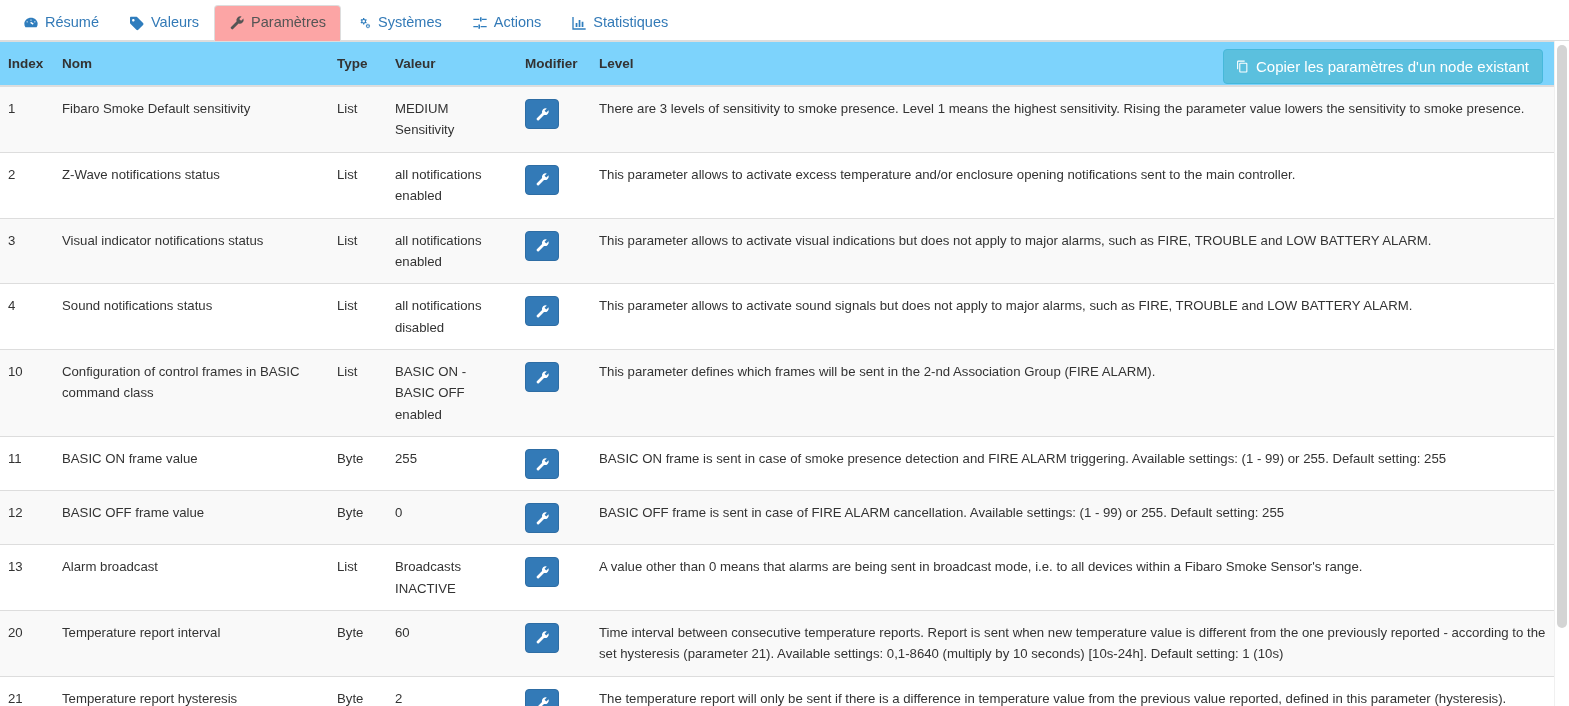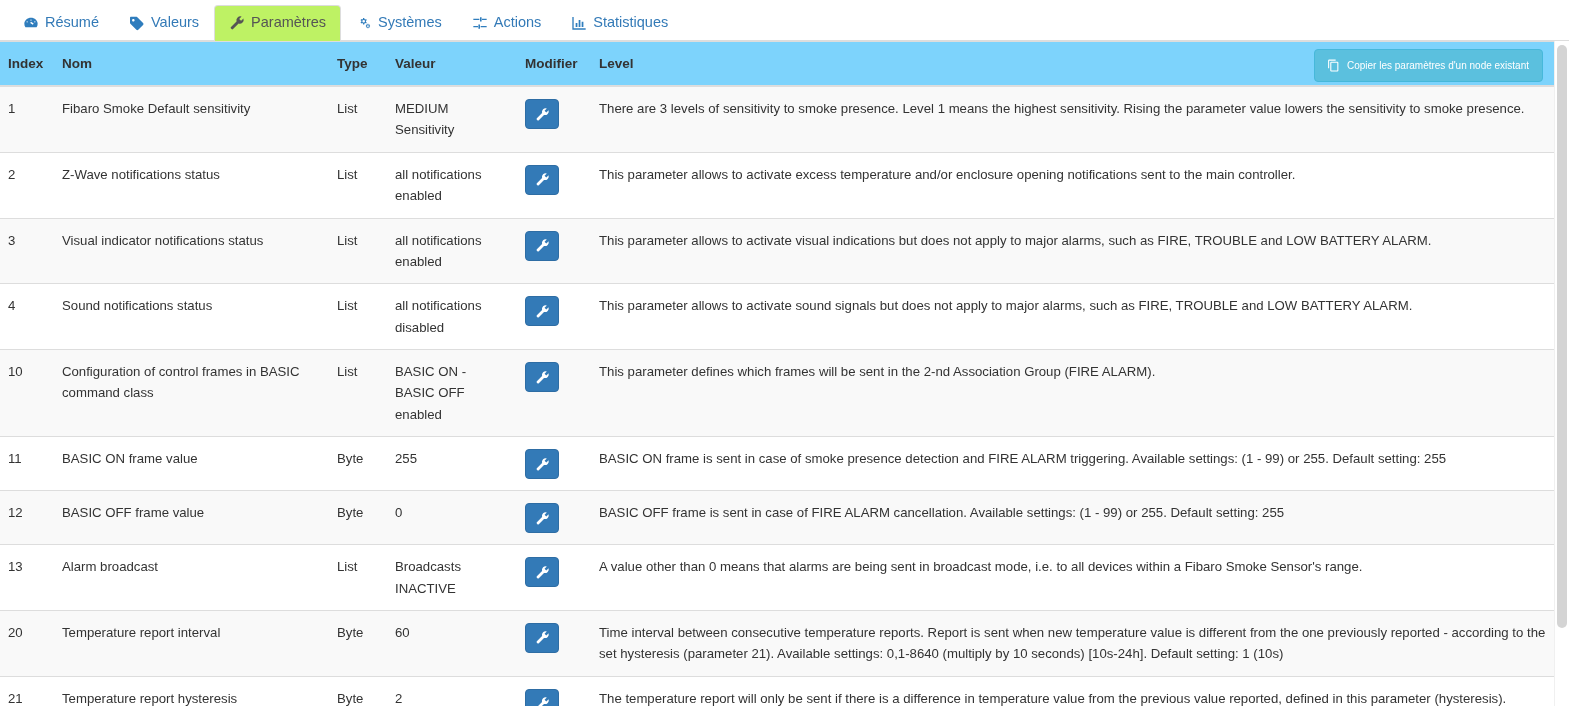--- a/index.html
+++ b/index.html
@@ -40,21 +40,21 @@
     line-height: 1.1;
     border: 1px solid transparent;
     border-bottom: none;
     border-radius: 4px 4px 0 0;
     margin-bottom: -1px;
     cursor: pointer;
     white-space: nowrap;
   }
   .tab.active {
     color: #555555;
-    background: #bef264;
+    background: #fca5a5;
     border-color: #dddddd #dddddd transparent #dddddd;
     cursor: default;
   }
   .tab .ico {
     display: inline-flex;
     align-items: center;
     justify-content: center;
     width: 16px;
     height: 16px;
     flex: none;
@@ -141,21 +141,21 @@
     position: absolute;
     top: 7px;
     right: 12px;
     display: inline-flex;
     align-items: center;
     gap: 7px;
     background: #5bc0de;
     border: 1px solid #46b8da;
     border-radius: 4px;
     color: #ffffff;
-    font-size: 10px;
+    font-size: 15px;
     font-weight: normal;
     padding: 9px 13px 9px 12px;
     white-space: nowrap;
     cursor: pointer;
     line-height: 1;
   }
   .copy-btn svg { fill: #ffffff; display: block; flex: none; }
 
   
   .scrollbar-track {

